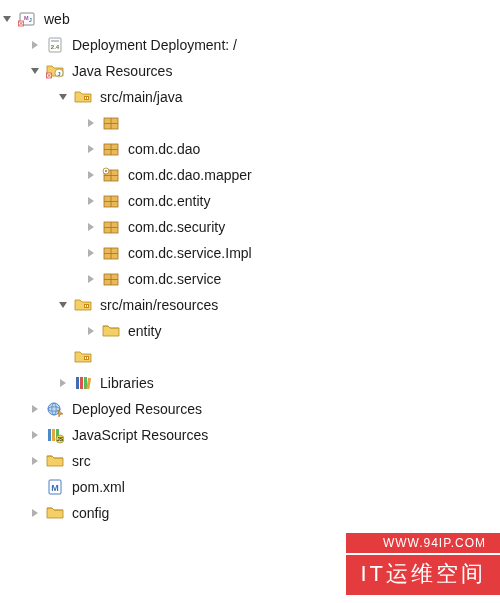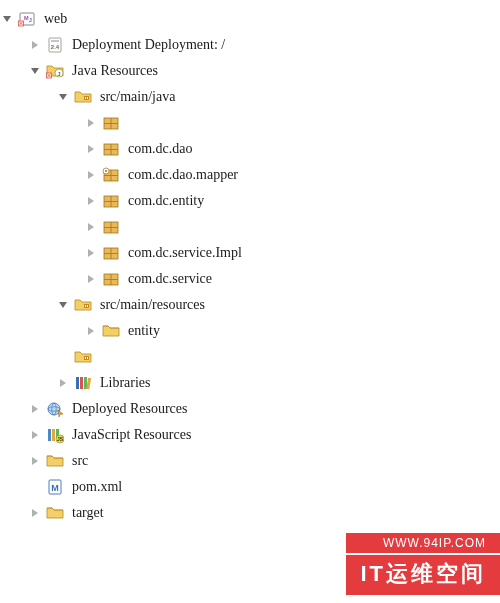--- a/index.html
+++ b/index.html
@@ -7,25 +7,25 @@
     overflow:hidden;}
   .tree{padding:6px 0 0 0;user-select:none;}
   .row{display:flex;align-items:center;height:26px;white-space:nowrap;}
   .sp{display:inline-block;width:28px;height:1px;flex:0 0 auto;}
   .tw{width:14px;height:14px;flex:0 0 auto;display:flex;align-items:center;
       justify-content:center;cursor:pointer;}
   .tw svg{width:10px;height:10px;}
   .ic{width:18px;height:18px;flex:0 0 auto;margin:0 6px 0 4px;display:flex;
       align-items:center;justify-content:center;}
   .ic svg{width:18px;height:18px;}
-  .lbl{padding:0 2px;font-family:Liberation Serif, serif;}
+  .lbl{padding:0 2px;}
   .banner{position:absolute;right:0;bottom:8px;text-align:right;}
   .banner .url{background:#e43b3e;color:#fff;font-size:12px;padding:3px 14px;
     letter-spacing:1px;}
-  .banner .zh{background:#e43b3e;color:#fff;font-size:22px;font-weight:700;
+  .banner .zh{background:#e43b3e;color:#fff;font-size:22px;font-weight:400;
     padding:4px 14px 6px;letter-spacing:3px;margin-top:2px;}
 </style>
 </head>
 <body>
 
 <svg width="0" height="0" style="position:absolute">
   <defs>
 
     <symbol id="tri-open" viewBox="0 0 10 10">
       <polygon points="1,2 9,2 5,8" fill="#6b6b6b"></polygon>
@@ -250,20 +250,21 @@
     <span class="tw">
         <svg>
           <use href="#tri-closed"></use>
         </svg>
       </span>
     <span class="ic">
         <svg>
           <use href="#i-package"></use>
         </svg>
       </span>
+    <span class="lbl">com.dc.security</span>
   </div>
 
   <div class="row">
     <span class="sp"></span>
       <span class="sp"></span>
       <span class="sp"></span>
     <span class="tw">
         <svg>
           <use href="#tri-closed"></use>
         </svg>
@@ -422,21 +423,21 @@
     <span class="tw">
         <svg>
           <use href="#tri-closed"></use>
         </svg>
       </span>
     <span class="ic">
         <svg>
           <use href="#i-folder"></use>
         </svg>
       </span>
-    <span class="lbl">target</span>
+    <span class="lbl">config</span>
   </div>
 
 </div>
 
 <div class="banner">
   <div class="url">WWW.94IP.COM</div>
   <div class="zh">IT运维空间</div>
 </div>
 
 </body></html>

